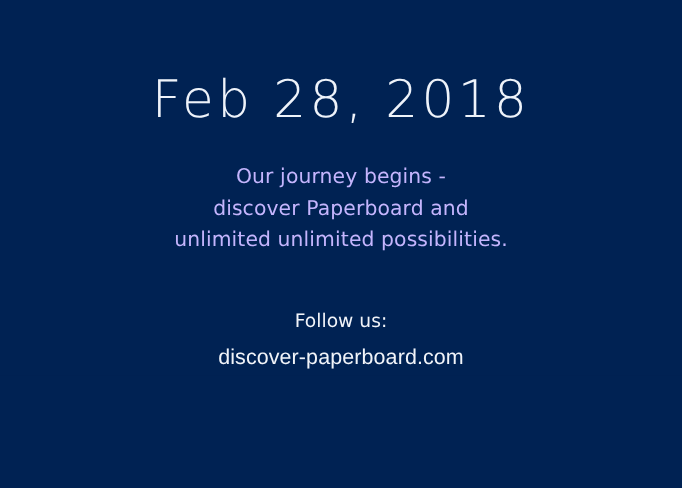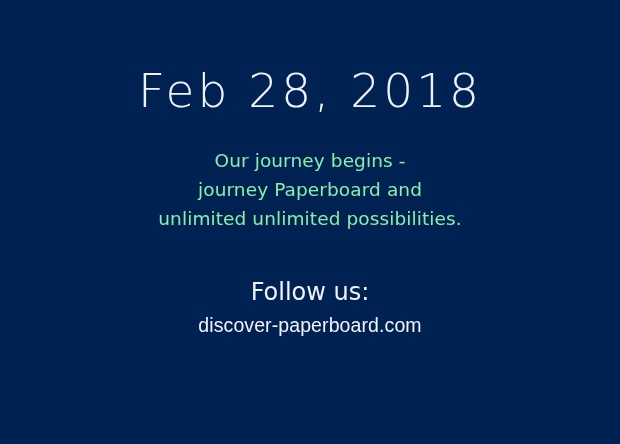--- a/index.html
+++ b/index.html
@@ -47,35 +47,35 @@
     right: 0;
     top: 146px;
   }
 
   .message-line {
     font-family: "DejaVu Sans", sans-serif;
     font-size: 18.5px;
     font-weight: 400;
     line-height: 29px;
     letter-spacing: 0.005em;
-    color: #86efac;
+    color: #c4b5fd;
     white-space: nowrap;
   }
 
   
   .follow-block {
     position: absolute;
     left: 0;
     right: 0;
     top: 278px;
   }
 
   .follow-label {
     font-family: "DejaVu Sans", sans-serif;
-    font-size: 24px;
+    font-size: 17px;
     font-weight: 400;
     line-height: 29px;
     color: #f1f4f9;
     white-space: nowrap;
   }
 
   .follow-url {
     display: inline-block;
     margin-top: 4px;
     font-family: Liberation Sans, sans-serif;
@@ -90,21 +90,21 @@
 </style>
 </head>
 <body>
 
 <div class="announcement-card">
 
   <div class="date-headline">Feb 28, 2018</div>
 
   <div class="message-block">
     <div class="message-line">Our journey begins -</div>
-    <div class="message-line">journey Paperboard and</div>
+    <div class="message-line">discover Paperboard and</div>
     <div class="message-line">unlimited unlimited possibilities.</div>
   </div>
 
   <div class="follow-block">
     <div class="follow-label">Follow us:</div>
     <a class="follow-url" href="#">discover-paperboard.com</a>
   </div>
 
 </div>
 

